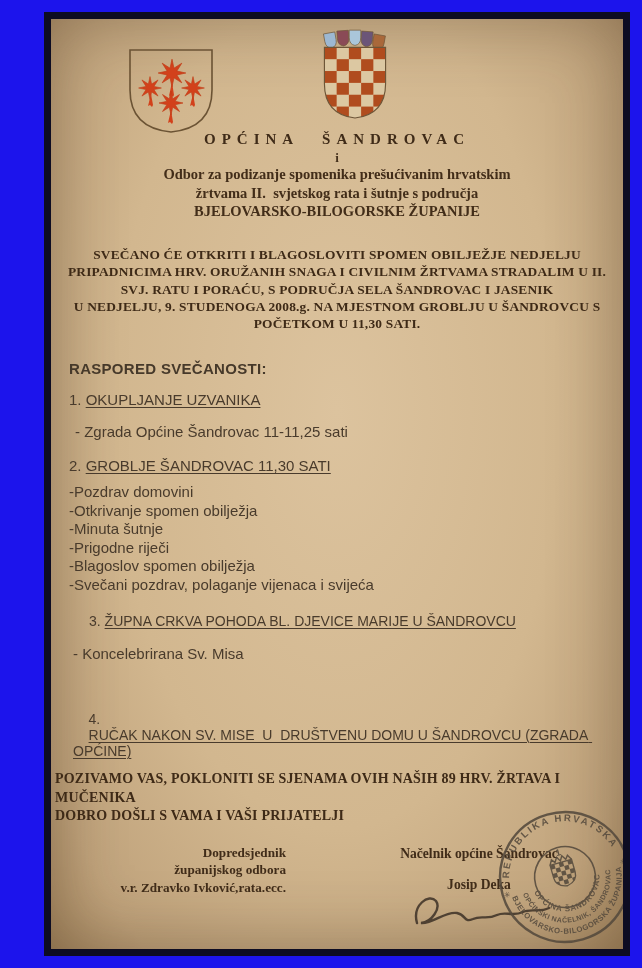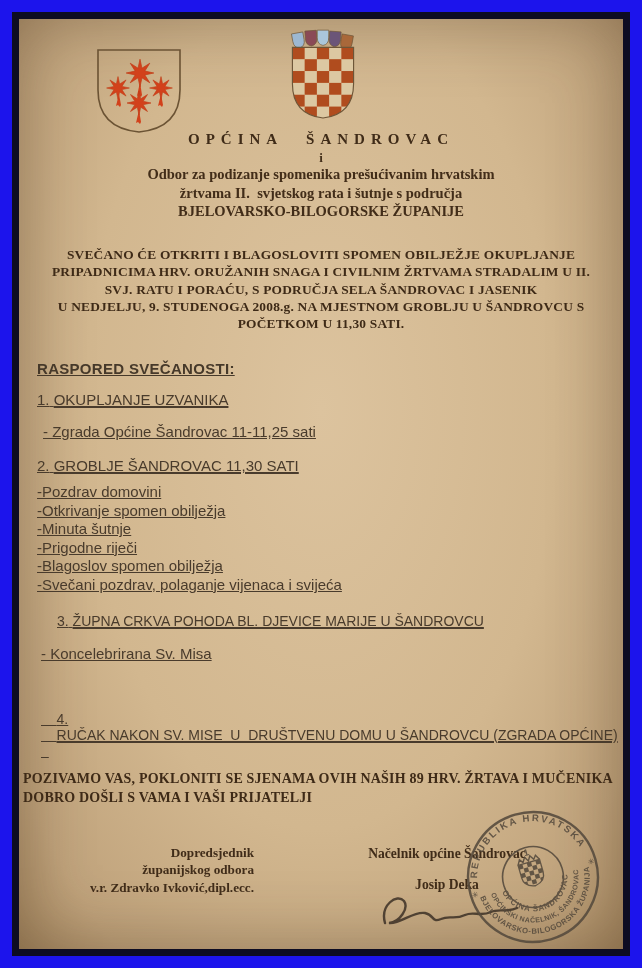--- a/index.html
+++ b/index.html
@@ -1,24 +1,24 @@
 <!DOCTYPE html>
 <html><head>
 <meta charset="utf-8">
 <style>
   html,body{margin:0;padding:0;background:#1a13ea;}
-  .frame{width:642px;height:968px;box-sizing:border-box;border:12px solid #1c14ec;background:#1c14ec;}
+  .frame{width:642px;height:968px;box-sizing:border-box;border:12px solid #1c14ec;background:#1c14ec;padding-left:32px;}
   .frame-inner{width:100%;height:100%;box-sizing:border-box;border:7px solid #0d0c22;}
   .paper{position:relative;width:100%;height:100%;overflow:hidden;
     background:radial-gradient(ellipse at 50% 42%, #dcc39e 0%, #d2b78f 55%, #c0a37c 85%, #ad8f67 100%);
     box-shadow:inset 0 0 70px rgba(60,40,18,.38);
     font-family:"Liberation Serif", serif;color:#44301c;}
   .abs{position:absolute;}
   .serif{font-family:"Liberation Serif", serif;}
-  .sans{font-family:"Liberation Sans", sans-serif;text-decoration:underline;}
+  .sans{font-family:"Liberation Sans", sans-serif;}
   .ctr{left:0;right:0;text-align:center;}
   .title{top:112px;font-size:15px;font-weight:bold;letter-spacing:6px;word-spacing:14px;color:#3f2b18;}
   .conj{top:131px;font-size:13px;font-weight:bold;}
   .committee{top:146px;font-size:14.5px;font-weight:bold;line-height:18.6px;color:#422d19;}
   .committee .pre{white-space:pre-wrap;}
   .announce{top:227px;font-size:13.4px;font-weight:bold;line-height:17.3px;color:#3e2a17;letter-spacing:.2px;}
   .raspored{top:341px;left:18px;font-size:15px;font-weight:bold;color:#46392a;letter-spacing:.3px;}
   .sched{font-size:15px;color:#493b2c;}
   .u{text-decoration:underline;text-underline-offset:2px;text-decoration-thickness:1px;}
   .it1{top:372px;left:18px;}
@@ -97,21 +97,21 @@
 
   <div class="abs ctr title serif">OPĆINA  ŠANDROVAC</div>
   <div class="abs ctr conj serif">i</div>
   <div class="abs ctr committee serif" style="top:146px">
     <div>Odbor za podizanje spomenika prešućivanim hrvatskim</div>
     <div class="pre">žrtvama II.  svjetskog rata i šutnje s područja</div>
     <div>BJELOVARSKO-BILOGORSKE ŽUPANIJE</div>
   </div>
 
   <div class="abs ctr announce serif">
-    <div>SVEČANO ĆE OTKRITI I BLAGOSLOVITI SPOMEN OBILJEŽJE OKUPLJANJE</div>
+    <div>SVEČANO ĆE OTKRITI I BLAGOSLOVITI SPOMEN OBILJEŽJE NEDJELJU</div>
     <div>PRIPADNICIMA HRV. ORUŽANIH SNAGA I CIVILNIM ŽRTVAMA STRADALIM U II.</div>
     <div>SVJ. RATU I PORAĆU, S PODRUČJA SELA ŠANDROVAC I JASENIK</div>
     <div>U NEDJELJU, 9. STUDENOGA 2008.g. NA MJESTNOM GROBLJU U ŠANDROVCU S</div>
     <div>POČETKOM U 11,30 SATI.</div>
   </div>
 
   <div class="abs raspored sans">RASPORED SVEČANOSTI:</div>
 
   <div class="abs sched sans it1">
     <span>1.</span>
@@ -144,21 +144,21 @@
   </div>
 
   <div class="abs invite serif">
     <div>POZIVAMO VAS, POKLONITI SE SJENAMA OVIH NAŠIH 89 HRV. ŽRTAVA I MUČENIKA</div>
     <div>DOBRO DOŠLI S VAMA I VAŠI PRIJATELJI</div>
   </div>
 
   <div class="abs sigL serif">
     <div>Dopredsjednik</div>
     <div>županijskog odbora</div>
-    <div>v.r. Zdravko Ivković,dipl.ecc.</div>
+    <div>v.r. Zdravko Ivković,rata.ecc.</div>
   </div>
 
   <div class="abs sigR serif">
     <div>Načelnik općine Šandrovac</div>
     <div class="name">Josip Deka</div>
   </div>
 
   <svg class="abs" style="left:358px;top:870px" width="145" height="42" viewBox="0 0 145 42">
     <path d="M8,34 C3,16 20,4 27,12 C32,19 23,33 12,34 C24,35 36,22 48,24 C58,26 54,34 64,30 C72,26 78,31 88,26 C96,22 104,28 114,23 C122,19 130,24 140,19" fill="none" stroke="#3c3026" stroke-width="2.4" stroke-linecap="round" opacity="0.85"></path>
   </svg>

